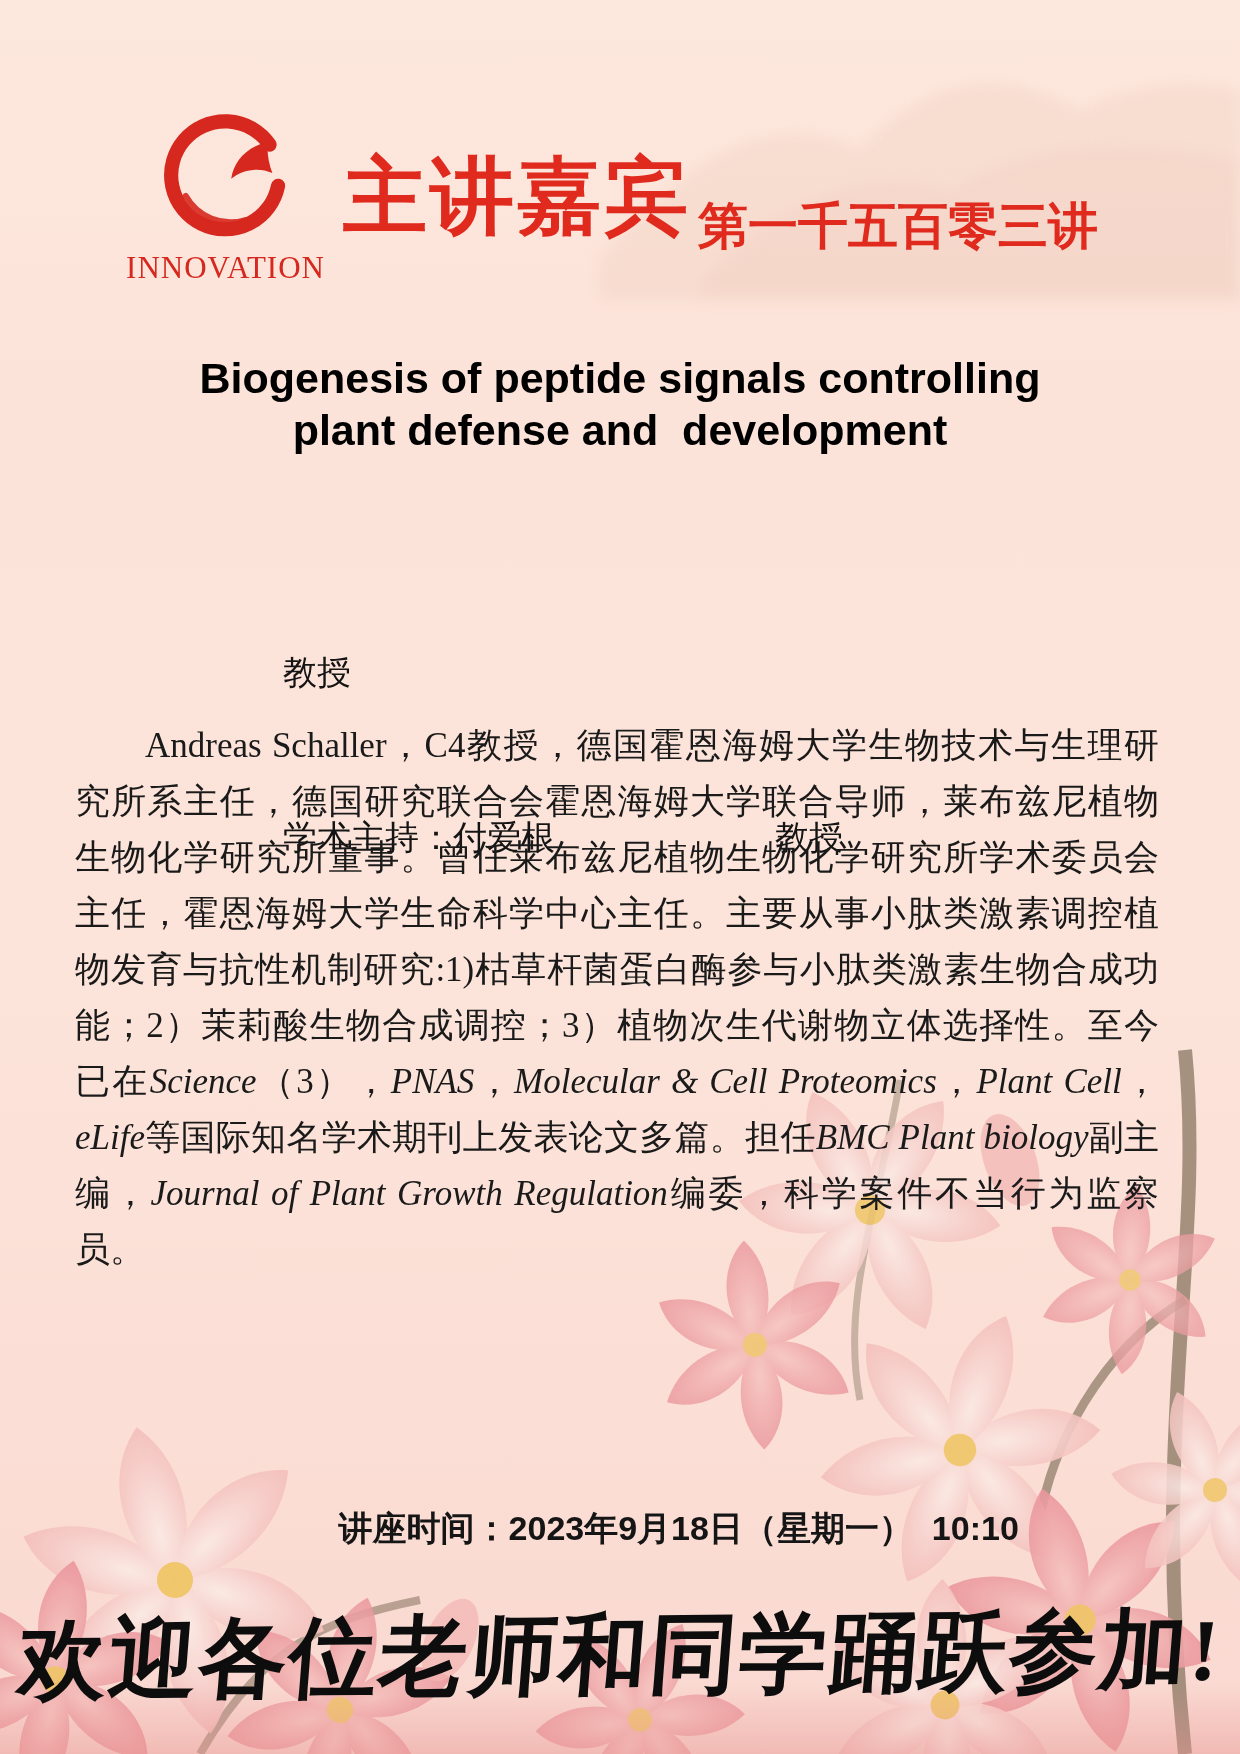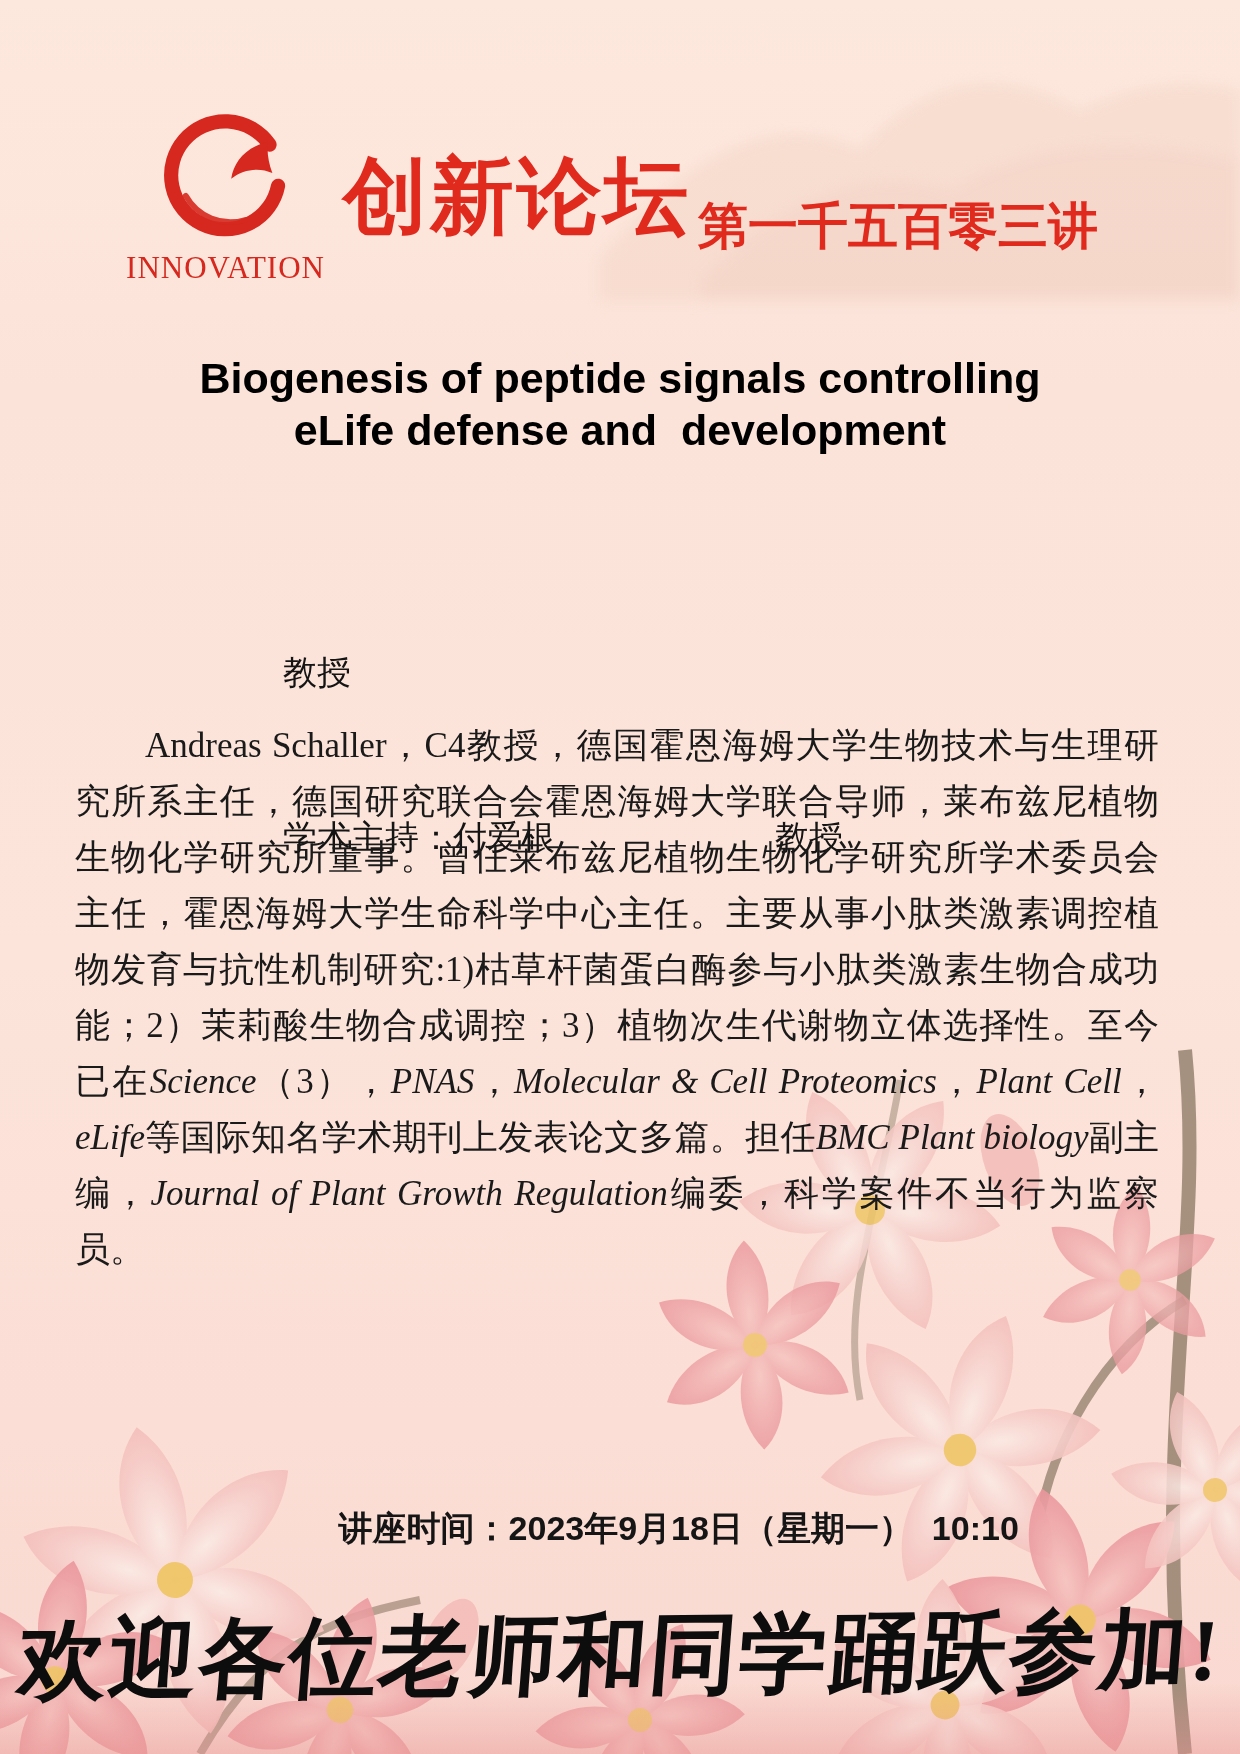--- a/index.html
+++ b/index.html
@@ -141,26 +141,26 @@
 
     <div class="logo-wrap">
       <svg class="logo-svg" viewBox="0 0 100 100" aria-hidden="true">
         <path d="M 81 30 A 38 38 0 1 0 87 59" fill="none" stroke="#d6281e" stroke-width="10" stroke-linecap="round"></path>
         <path d="M 22 66 A 36 36 0 0 0 64 83" fill="none" stroke="#d6281e" stroke-width="4" stroke-linecap="round" opacity="0.9"></path>
         <path d="M80 28 C 64 32 56 42 54 54 C 63 47 74 46 83 50 C 80 42 79 34 80 28 Z" fill="#d6281e"></path>
       </svg>
       <div class="logo-text">INNOVATION</div>
     </div>
 
-    <div class="forum-title">创新论坛</div>
+    <div class="forum-title">主讲嘉宾</div>
     <div class="lecture-no">第一千五百零三讲</div>
 
     <div class="title-en">
       <div class="title-line">Biogenesis of peptide signals controlling</div>
-      <div class="title-line">eLife defense and  development</div>
+      <div class="title-line">plant defense and  development</div>
     </div>
 
     <div class="speakers">
       <div class="speaker-row">
         <span class="speaker-title">教授</span>
       </div>
       <div class="speaker-row">
         <span class="speaker-label">学术主持：</span><span class="speaker-name">付爱根</span><span class="speaker-title">教授</span>
       </div>
     </div>

